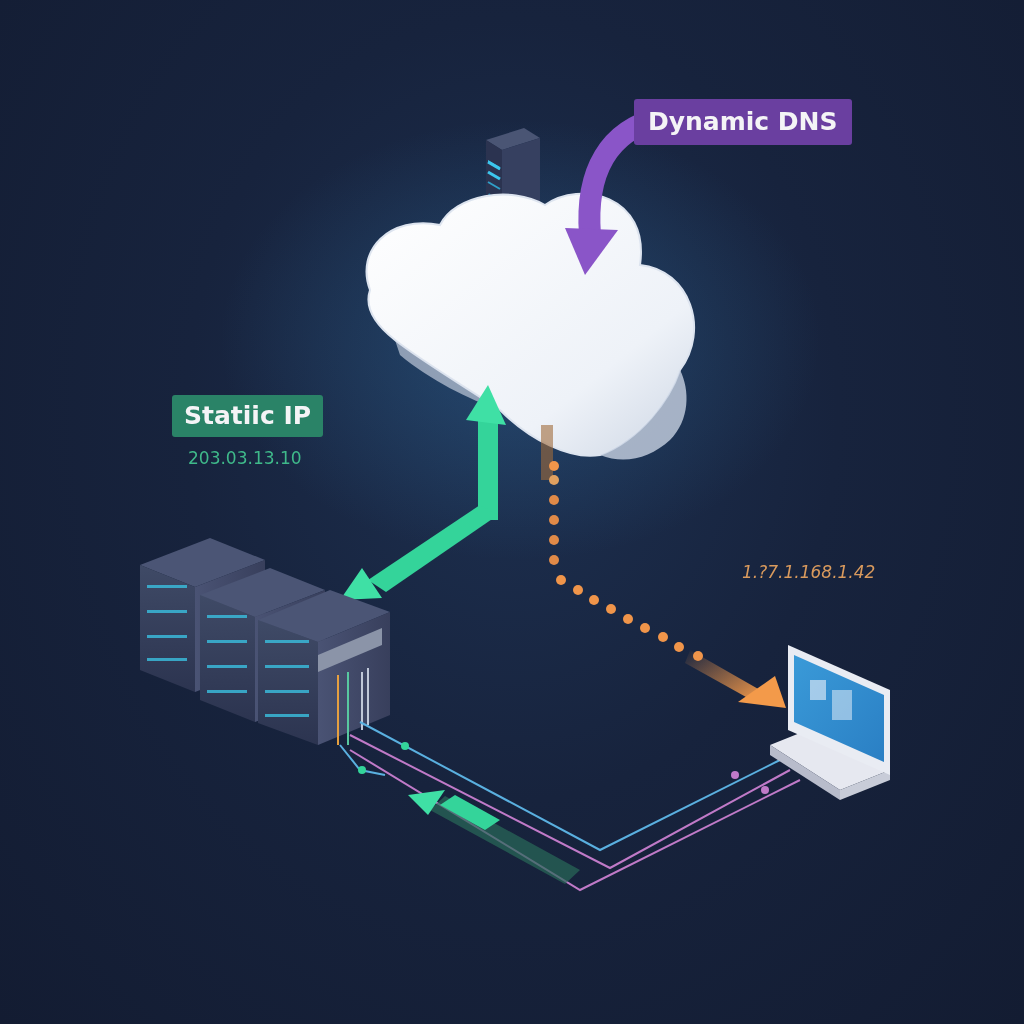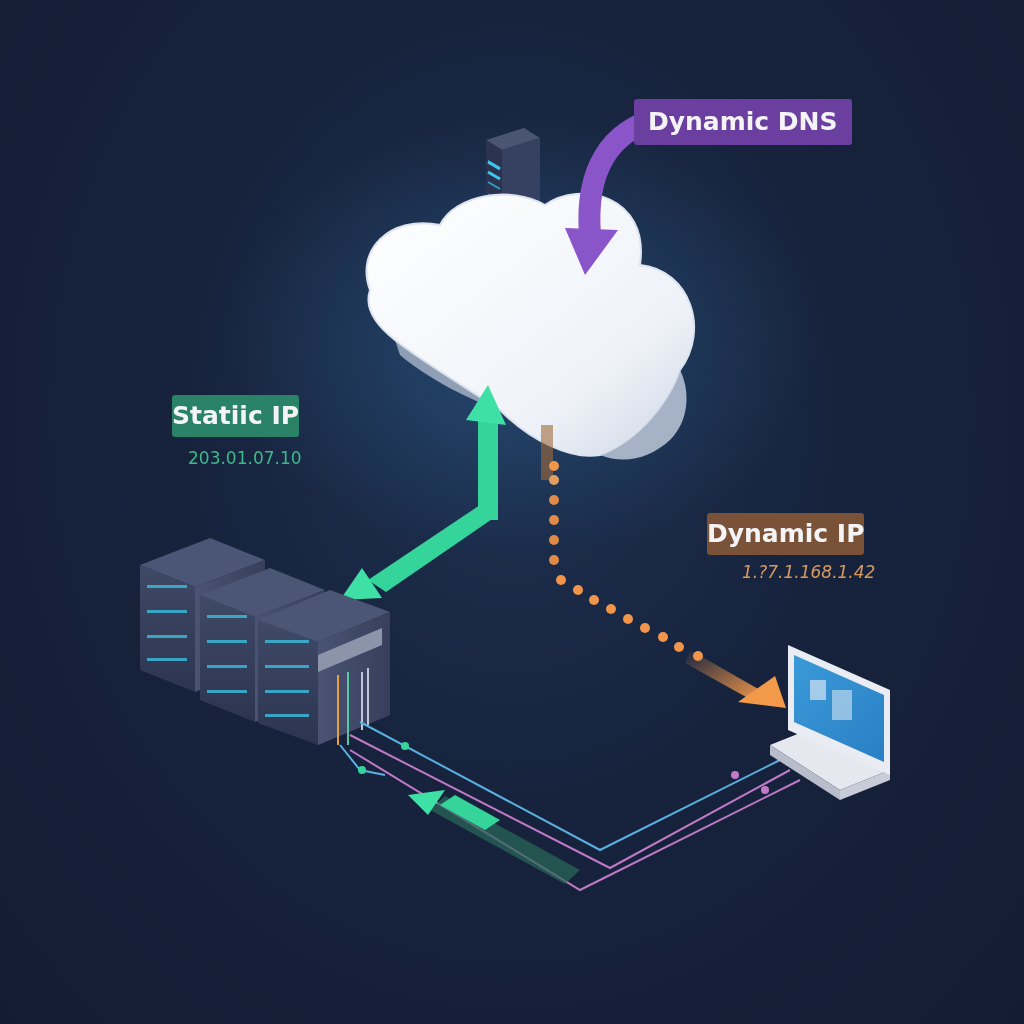--- a/index.html
+++ b/index.html
@@ -7,21 +7,21 @@
     width: 1024px; height: 1024px; overflow: hidden;
     background: radial-gradient(ellipse at 50% 40%, #1d3050 0%, #17233d 45%, #131c32 100%);
     font-family: "DejaVu Sans", sans-serif;
     position: relative;
   }
   .stage { position: absolute; left: 0; top: 0; width: 1024px; height: 1024px; text-align: center; }
   svg.art { position: absolute; left: 0; top: 0; }
   .label {
     position: absolute; color: #f4f4f6; font-weight: bold;
     font-family: "DejaVu Sans", sans-serif; border-radius: 3px;
-    padding: 0 0; white-space: nowrap;
+    padding: 0 12px; white-space: nowrap;
   }
   .label-dns { left: 634px; top: 99px; height: 46px; line-height: 46px; font-size: 25px; background: #6a3fa0; padding: 0 14px; }
   .label-static { left: 172px; top: 395px; height: 42px; line-height: 42px; font-size: 25px; background: #2a8367; }
   .label-dynip { left: 707px; top: 513px; height: 42px; line-height: 42px; font-size: 25px; background: #7a5238; }
   .ip { position: absolute; font-size: 17px; font-family: "DejaVu Sans", sans-serif; }
   .ip-static { left: 188px; top: 448px; color: #3fb98a; }
   .ip-dyn { left: 742px; top: 562px; color: #d99a5d; font-style: italic; }
 </style>
 </head>
 <body>
@@ -183,16 +183,15 @@
     <polygon points="840,790 890,770 890,780 840,800" fill="#c8ccd8"></polygon>
     <polygon points="788,645 890,690 890,775 788,730" fill="#e9ecf3"></polygon>
     <polygon points="794,655 884,695 884,762 794,722" fill="url(#screenGrad)"></polygon>
     <rect x="810" y="680" width="16" height="20" fill="#d4e4f4" opacity="0.7"></rect>
     <rect x="832" y="690" width="20" height="30" fill="#d4e4f4" opacity="0.6"></rect>
   </g>
 </svg>
 
 <div class="label label-dns">Dynamic DNS</div>
 <div class="label label-static">Statiic IP</div>
-<div class="ip ip-static">203.01.07.10</div>
-<div class="label label-dynip">Dynamic IP</div>
+<div class="ip ip-static">203.03.13.10</div>
 <div class="ip ip-dyn">1.?7.1.168.1.42</div>
 </div>
 
 </body></html>

